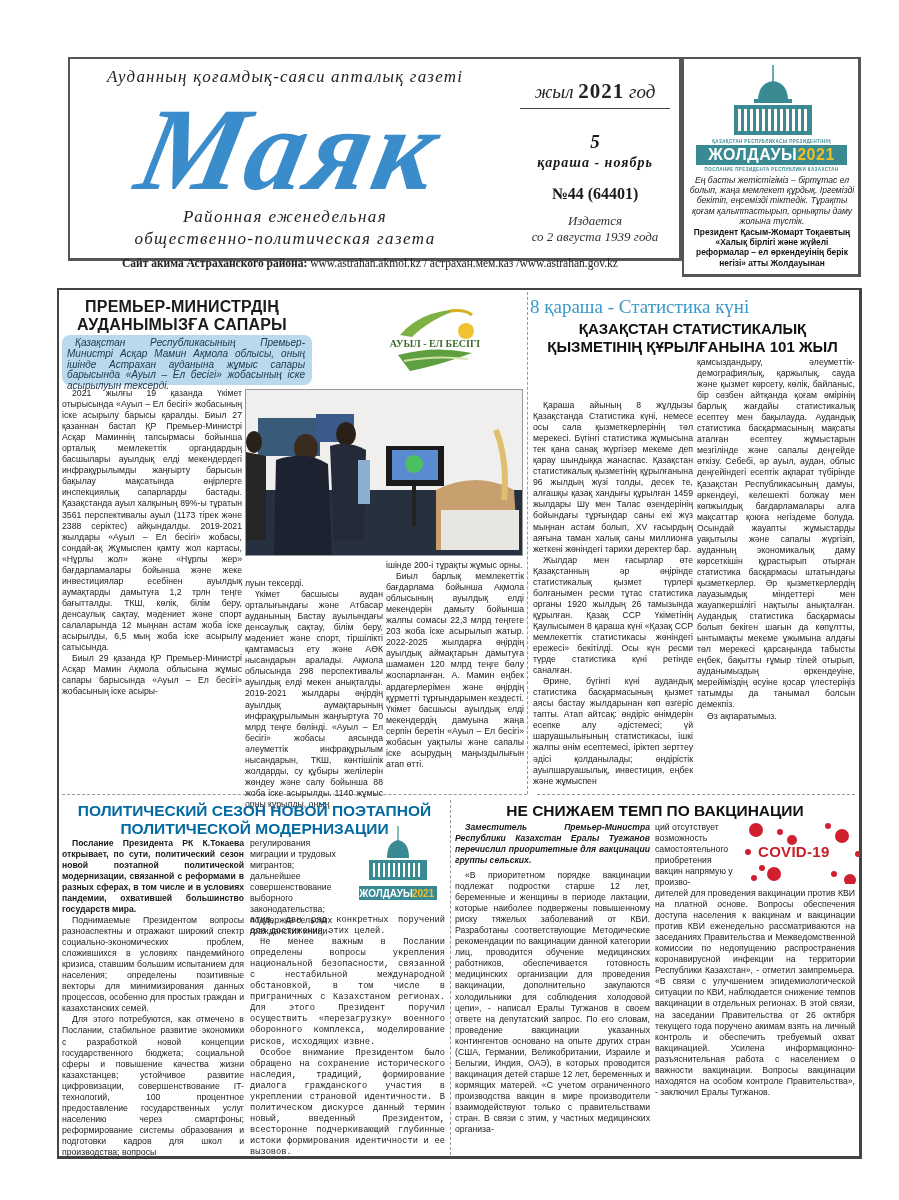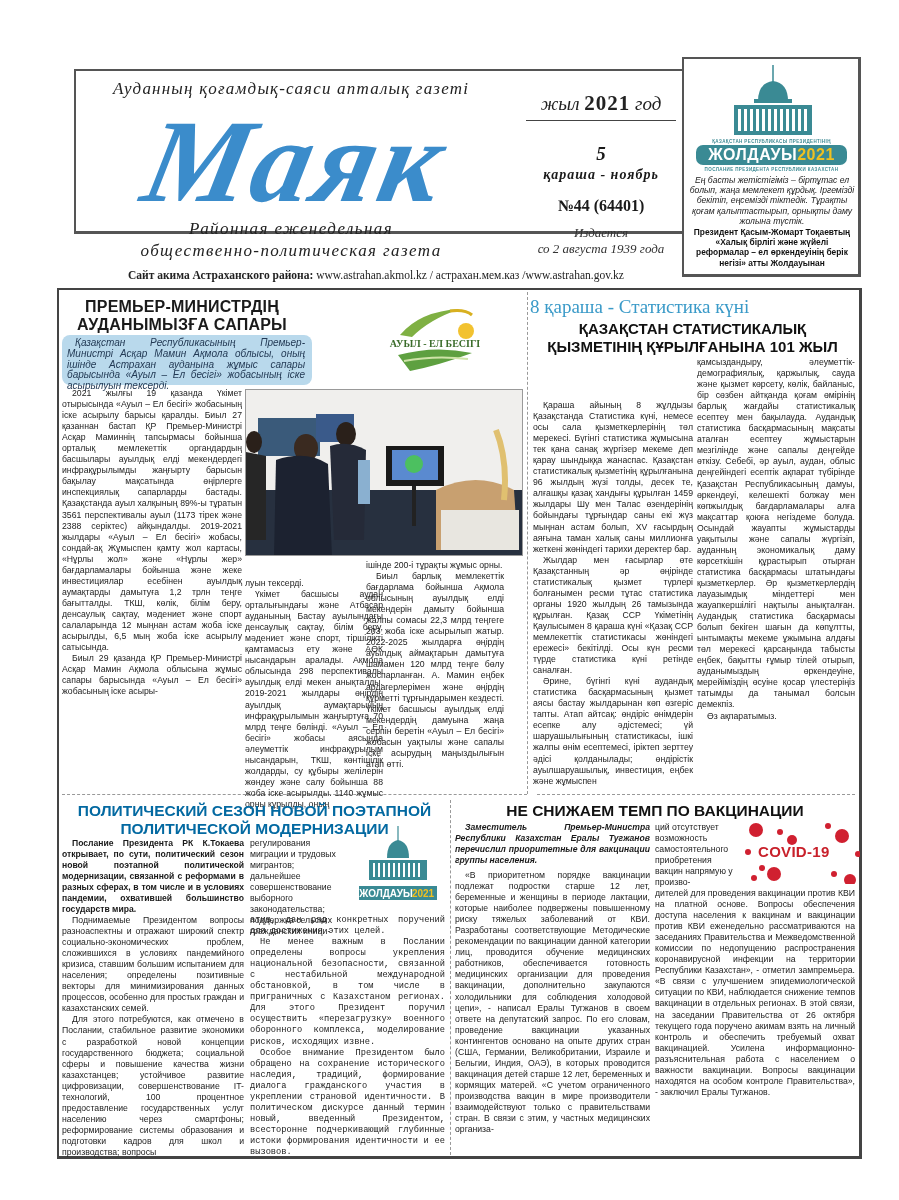--- a/index.html
+++ b/index.html
@@ -1,22 +1,22 @@
 <!DOCTYPE html>
 <html><head>
 <meta charset="utf-8">
 <style>
   * { box-sizing: border-box; margin: 0; padding: 0; }
   html, body { width: 899px; height: 1200px; background: #ffffff; overflow: hidden; }
   body { position: relative; font-family: "Liberation Sans", sans-serif; color: #1a1a1a; }
 
   
   .mast {
-    position: absolute; left: 74px; top: 57px; width: 614px; height: 165px;
-    border: 2px solid #555; border-right-width: 3px; border-bottom-width: 3px; background: #fff; margin-top: 12px;
+    position: absolute; left: 68px; top: 57px; width: 614px; height: 204px;
+    border: 2px solid #555; border-right-width: 3px; border-bottom-width: 3px; background: #fff;
   }
   .mast-kz {
     position: absolute; left: 0; top: 8px; width: 430px; text-align: center;
     font-family: "Liberation Serif", serif; font-style: italic; font-size: 17px; letter-spacing: 1.2px; color: #222;
   }
   .mast-logo {
     position: absolute; left: 10px; top: 32px; width: 420px; text-align: center;
     font-family: "Liberation Serif", serif; font-style: italic; font-weight: bold;
     font-size: 118px; line-height: 118px; color: #3b8ccb; letter-spacing: 4px;
     transform: skewX(-12deg);
@@ -63,21 +63,21 @@
 
   
   .addr {
     position: absolute; left: 682px; top: 57px; width: 179px; height: 220px;
     border: 2px solid #555; border-right-width: 3px; border-bottom-width: 3px; text-align: center; background: #fff;
   }
   .addr-emblem { position: absolute; left: 44px; top: 6px; width: 90px; height: 72px; }
   .addr-sub1 { position: absolute; left: 0; top: 80px; width: 175px; font-size: 4.5px; color: #3d8a94; letter-spacing: 0.4px; font-weight: bold; }
   .addr-banner {
     position: absolute; left: 12px; top: 86px; width: 151px; height: 20px; background: #3a8a94;
-    color: #fff; font-weight: bold; font-size: 16px; line-height: 20px; letter-spacing: 0.5px; border-radius: 7px;
+    color: #fff; font-weight: bold; font-size: 16px; line-height: 20px; letter-spacing: 0.5px;
   }
   .addr-banner span.yr { color: #f0c020; }
   .addr-sub2 { position: absolute; left: 0; top: 108px; width: 175px; font-size: 4.5px; color: #3d8a94; letter-spacing: 0.4px; font-weight: bold; }
   .addr-quote {
     position: absolute; left: 4px; top: 116px; width: 168px;
     font-style: italic; font-size: 8.6px; line-height: 10.2px; color: #222;
   }
   .addr-attr {
     position: absolute; left: 4px; top: 168px; width: 168px;
     font-weight: bold; font-size: 8.4px; line-height: 10.2px; color: #111;
@@ -250,21 +250,21 @@
 </div>
 
 <div class="col" style="left:62px; top:388px; width:180px;">
   <p>2021 жылғы 19 қазанда Үкімет отырысында «Ауыл – Ел бесігі» жобасының іске асырылу барысы қаралды. Биыл 27 қазаннан бастап ҚР Премьер-Министрі Асқар Маминнің тапсырмасы бойынша орталық мемлекеттік органдардың басшылары ауылдық елді мекендердегі инфрақұрылымды жаңғырту барысын бақылау мақсатында өңірлерге инспекциялық сапарларды бастады. Қазақстанда ауыл халқының 89%-ы тұратын 3561 перспективалы ауыл (1173 тірек және 2388 серіктес) айқындалды. 2019-2021 жылдары «Ауыл – Ел бесігі» жобасы, сондай-ақ Жұмыспен қамту жол картасы, «Нұрлы жол» және «Нұрлы жер» бағдарламалары бойынша және жеке инвестициялар есебінен ауылдық аумақтарды дамытуға 1,2 трлн теңге бағытталды. ТКШ, көлік, білім беру, денсаулық сақтау, мәдениет және спорт салаларында 12 мыңнан астам жоба іске асырылды, 6,5 мың жоба іске асырылу сатысында.</p>
   <p>Биыл 29 қазанда ҚР Премьер-Министрі Асқар Мамин Ақмола облысына жұмыс сапары барысында «Ауыл – Ел бесігі» жобасының іске асыры-</p>
 </div>
 <div class="col" style="left:245px; top:560px; width:138px;margin-top:18px;">
   <p class="noind">луын тексерді.</p>
   <p>Үкімет басшысы аудан орталығындағы және Атбасар ауданының Бастау ауылындағы денсаулық сақтау, білім беру, мәдениет және спорт, тіршілікті қамтамасыз ету және АӨК нысандарын аралады. Ақмола облысында 298 перспективалы ауылдық елді мекен анықталды. 2019-2021 жылдары өңірдің ауылдық аумақтарының инфрақұрылымын жаңғыртуға 70 млрд теңге бөлінді. «Ауыл – Ел бесігі» жобасы аясында әлеуметтік инфрақұрылым нысандарын, ТКШ, көнтішілік жолдарды, су құбыры желілерін жөндеу және салу бойынша 88 жоба іске асырылды. 1140 жұмыс орны құрылды, оның</p>
 </div>
-<div class="col" style="left:366px; top:560px; width:138px;">
+<div class="col" style="left:386px; top:560px; width:138px;">
   <p class="noind">ішінде 200-і тұрақты жұмыс орны.</p>
   <p>Биыл барлық мемлекеттік бағдарлама бойынша Ақмола облысының ауылдық елді мекендерін дамыту бойынша жалпы сомасы 22,3 млрд теңгеге 203 жоба іске асырылып жатыр. 2022-2025 жылдарға өңірдің ауылдық аймақтарын дамытуға шамамен 120 млрд теңге бөлу жоспарланған. А. Мамин еңбек ардагерлерімен және өңірдің құрметті тұрғындарымен кездесті. Үкімет басшысы ауылдық елді мекендердің дамуына жаңа серпін беретін «Ауыл – Ел бесігі» жобасын уақтылы және сапалы іске асырудың маңыздылығын атап өтті.</p>
 </div>
 
 <div class="a2-kicker">8 қараша - Статистика күні</div>
 <div class="a2-title">ҚАЗАҚСТАН СТАТИСТИКАЛЫҚ ҚЫЗМЕТІНІҢ ҚҰРЫЛҒАНЫНА 101 ЖЫЛ</div>
 <div class="col" style="left:533px; top:357px; width:160px;margin-top:43px;">
   <p>Қараша айының 8 жұлдызы Қазақстанда Статистика күні, немесе осы сала қызметкерлерінің төл мерекесі. Бүгінгі статистика жұмысына тек қана санақ жүргізер мекеме деп қарау шындыққа жанаспас. Қазақстан статистикалық қызметінің құрылғанына 96 жылдың жүзі толды, десек те, алғашқы қазақ хандығы құрылған 1459 жылдары Шу мен Талас өзендерінің бойындағы тұрғындар саны екі жүз мыңнан астам болып, XV ғасырдың аяғына таман халық саны миллионға жеткені жөніндегі тарихи деректер бар.</p>
   <p>Жылдар мен ғасырлар өте Қазақстанның әр өңірінде статистикалық қызмет түрлері болғанымен ресми тұтас статистика органы 1920 жылдың 26 тамызында құрылған. Қазақ ССР Үкіметінің Қаулысымен 8 қараша күні «Қазақ ССР мемлекеттік статистикасы жөніндегі ережесі» бекітілді. Осы күн ресми түрде статистика күні ретінде саналған.</p>
   <p>Әрине, бүгінгі күні аудандық статистика басқармасының қызмет аясы бастау жылдарынан көп өзгеріс тапты. Атап айтсақ: өндіріс өнімдерін есепке алу әдістемесі; үй шаруашылығының статистикасы, ішкі жалпы өнім есептемесі, іріктеп зерттеу әдісі қолданылады; өндірістік ауылшаруашылық, инвестиция, еңбек және жұмыспен</p>
@@ -303,21 +303,21 @@
       <rect x="51" y="41" width="2" height="14"></rect>
     <rect x="56" y="41" width="2" height="14"></rect>
       <rect x="61" y="41" width="2" height="14"></rect>
   </g>
   <rect x="2" y="64" width="78" height="14" fill="#3a8a94"></rect>
   <text x="29" y="75" text-anchor="middle" font-family="Liberation Sans, sans-serif" font-weight="bold" font-size="10" fill="#fff">ЖОЛДАУЫ</text>
   <text x="66" y="75" text-anchor="middle" font-family="Liberation Sans, sans-serif" font-weight="bold" font-size="10" fill="#f0c020">2021</text>
 </svg>
 
 <div class="a4-title">НЕ СНИЖАЕМ ТЕМП ПО ВАКЦИНАЦИИ</div>
-<div class="a4-lead"><span>Заместитель Премьер-Министра Республики Казахстан Ералы Тугжанов перечислил приоритетные для вакцинации группы населения.</span></div>
+<div class="a4-lead"><span>Заместитель Премьер-Министра Республики Казахстан Ералы Тугжанов перечислил приоритетные для вакцинации группы сельских.</span></div>
 <div class="col" style="left:455px; top:870px; width:195px;">
   <p>«В приоритетном порядке вакцинации подлежат подростки старше 12 лет, беременные и женщины в периоде лактации, которые наиболее подвержены повышенному риску тяжелых заболеваний от КВИ. Разработаны соответствующие Методические рекомендации по вакцинации данной категории лиц, проводится обучение медицинских работников, обеспечивается готовность медицинских организации для проведения вакцинации, дополнительно закупаются холодильники для соблюдения холодовой цепи», - написал Ералы Тугжанов в своем ответе на депутатский запрос. По его словам, проведение вакцинации указанных контингентов основано на опыте других стран (США, Германии, Великобритании, Израиле и Бельгии, Индия, ОАЭ), в которых проводится вакцинация детей старше 12 лет, беременных и кормящих матерей. «С учетом ограниченного производства вакцин в мире производители взаимодействуют только с правительствами стран. В связи с этим, у частных медицинских организа-</p>
 </div>
 <div class="col" style="left:655px; top:822px; width:82px; text-align:left;">
   <p class="noind">ций отсутствует возможность самостоятельного приобретения вакцин напрямую у произво-</p>
 </div>
 <div class="col" style="left:655px; top:888px; width:200px;">
   <p class="noind">дителей для проведения вакцинации против КВИ на платной основе. Вопросы обеспечения доступа населения к вакцинам и вакцинации против КВИ еженедельно рассматриваются на заседаниях Правительства и Межведомственной комиссии по недопущению распространения коронавирусной инфекции на территории Республики Казахстан», - отметил зампремьера. «В связи с улучшением эпидемиологической ситуации по КВИ, наблюдается снижение темпов вакцинации в отдельных регионах. В этой связи, на заседании Правительства от 26 октября текущего года поручено акимам взять на личный контроль и обеспечить требуемый охват вакцинацией. Усилена информационно-разъяснительная работа с населением о важности вакцинации. Вопросы вакцинации находятся на особом контроле Правительства», - заключил Ералы Тугжанов.</p>
 </div>
 <div class="covid">

